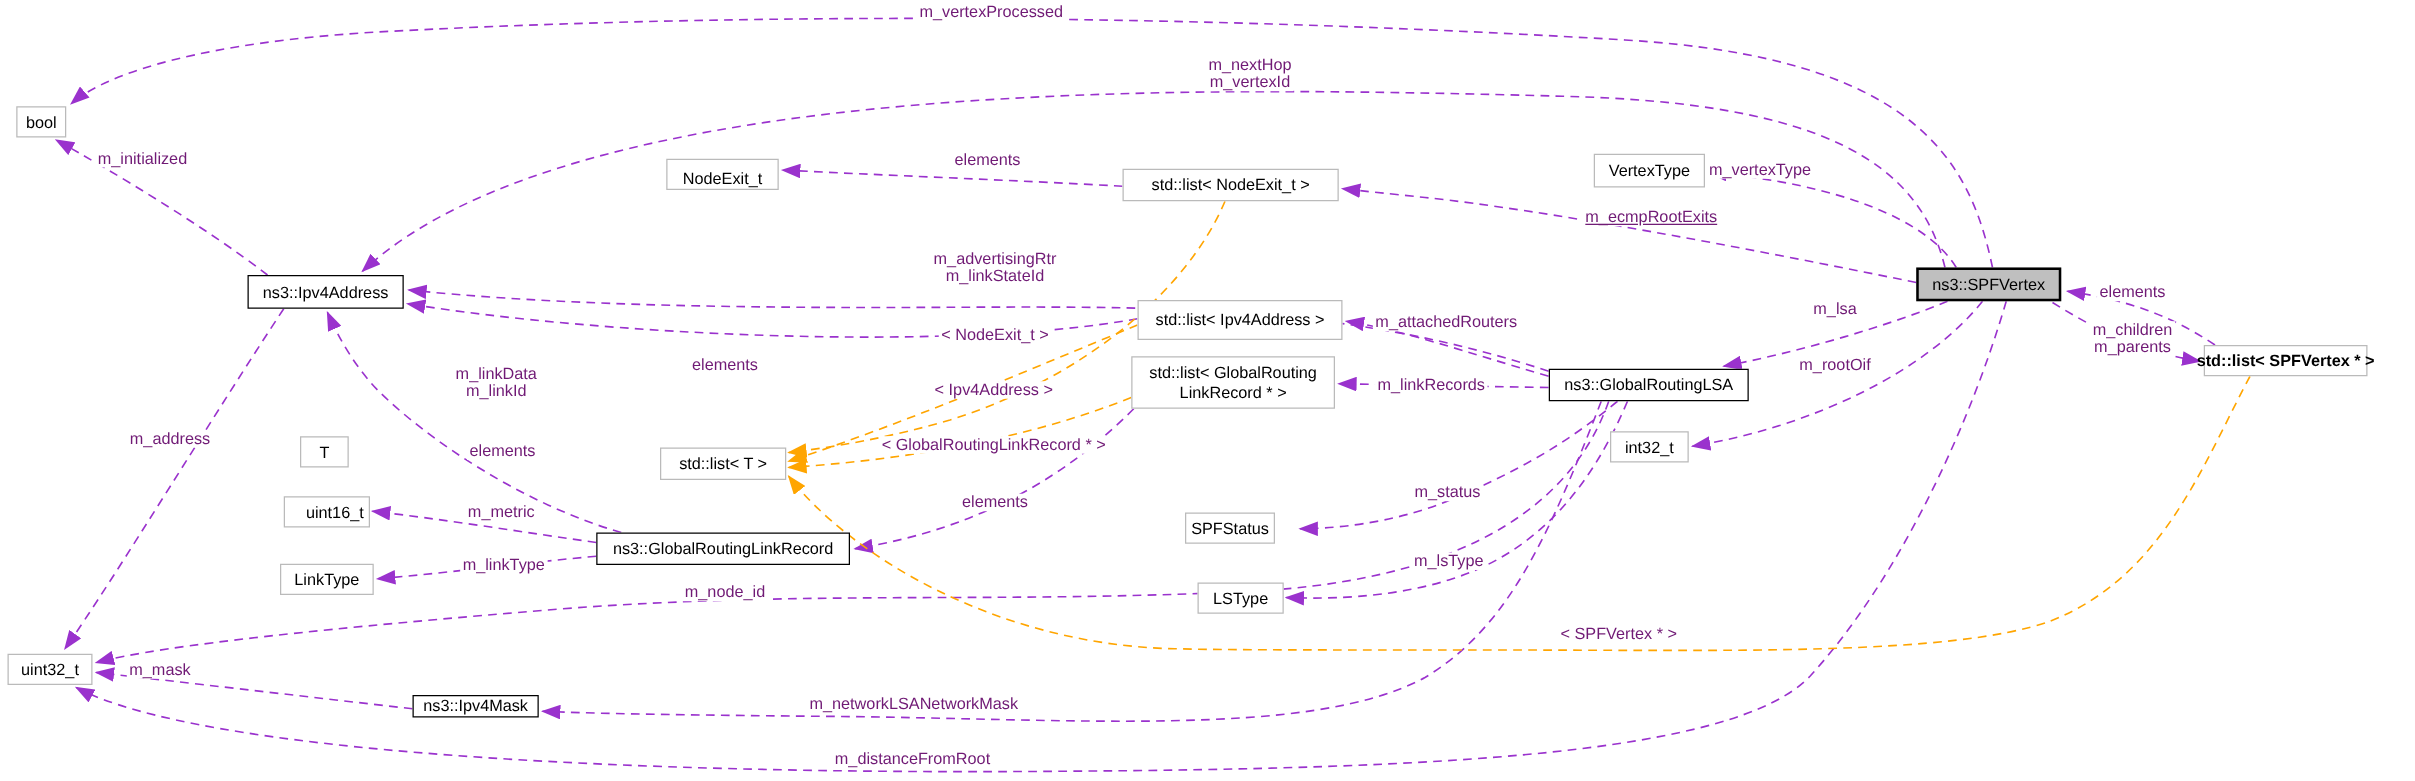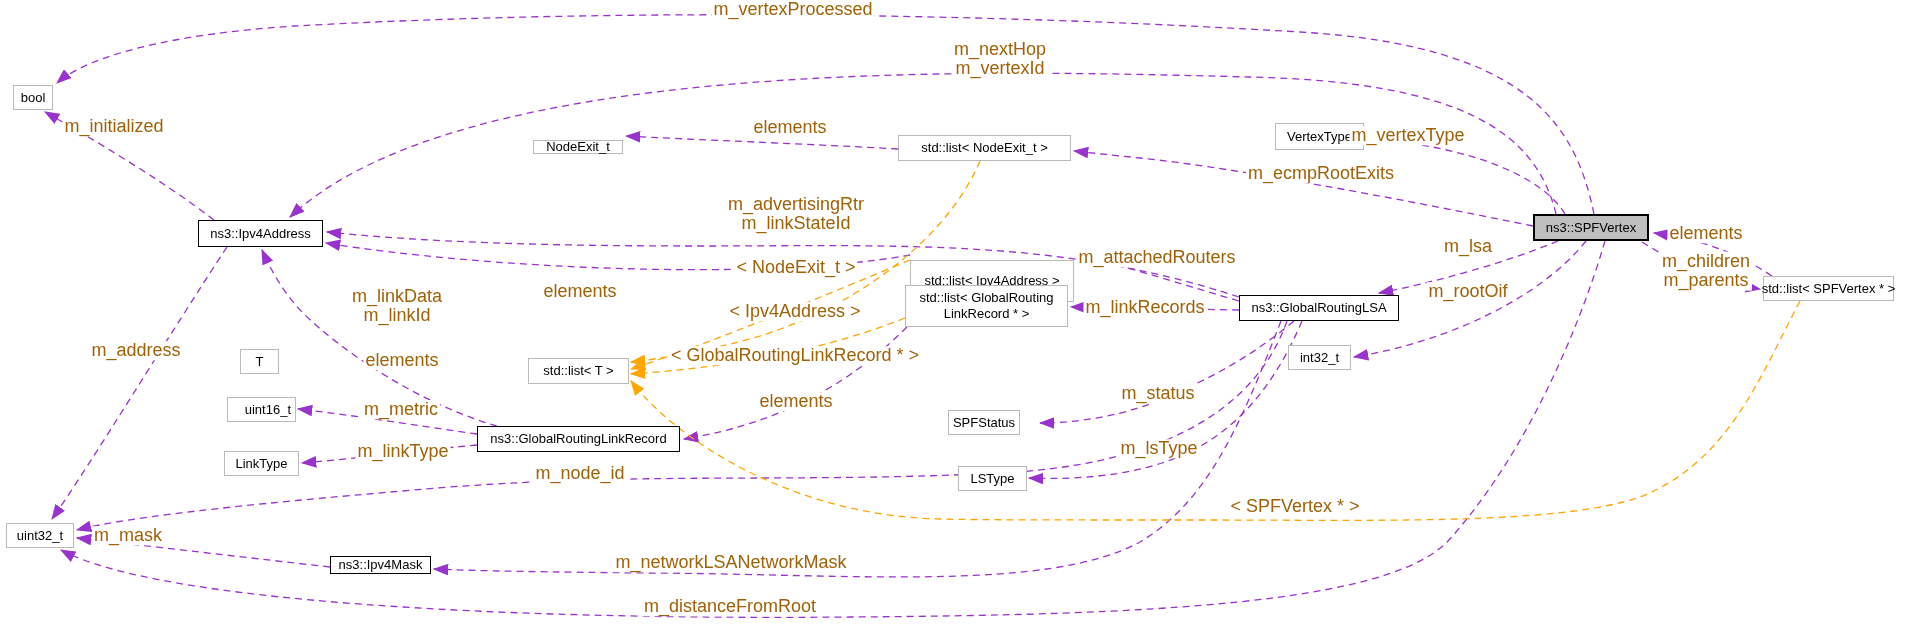--- a/index.html
+++ b/index.html
@@ -17,21 +17,21 @@
     position:absolute; box-sizing:border-box;
     display:flex; flex-direction:column; align-items:center; justify-content:center;
     background:#ffffff; border:1px solid #bababa;
     color:#000; font-size:13px; line-height:1.22; text-align:center;
     white-space:nowrap; padding:0 4px;
   }
   .node.class { border:1.5px solid #000000; }
   .node.main  { background:#bfbfbf; border:2px solid #000000; }
   .edge-label {
     position:absolute; transform:translate(-50%,-50%);
-    color:#a16207; font-size:18px; line-height:1.08;
+    color:#701a75; font-size:13px; line-height:1.08;
     white-space:nowrap; text-align:center;
     background:#ffffff; padding:0 2px;
   }
 </style>
 </head>
 <body>
 
 <div class="canvas">
   <svg width="1932" height="625" viewBox="0 0 1932 625">
     <defs>
@@ -74,33 +74,33 @@
         <path d="M1800,301 C1762,372 1730,462 1640,497 C1560,525 1380,520 1200,520 C1050,520 980,520 940,519 C795,516 678,442 631,381" class="template" marker-end="url(#arrow-template)"></path>
       </g>
   </svg>
   <div id="node-layer">
       <div class="node plain" style="left: 13px; top: 85px; width: 40px; height: 25px; align-items: center;">
         <div>bool</div>
       </div>
       <div class="node class" style="left: 198px; top: 220px; width: 125px; height: 27px;">
         <div>ns3::Ipv4Address</div>
       </div>
-      <div class="node plain" style="left: 533px; top: 140px; width: 90px; height: 14px;">
+      <div class="node plain" style="left: 533px; top: 127px; width: 90px; height: 25px; justify-content: flex-end;">
         <div>NodeExit_t</div>
       </div>
       <div class="node plain" style="left: 898px; top: 135px; width: 173px; height: 26px;">
         <div>std::list&lt; NodeExit_t &gt;</div>
       </div>
       <div class="node plain" style="left: 1275px; top: 123px; width: 89px; height: 27px;">
         <div>VertexType</div>
       </div>
       <div class="node main" style="left: 1533px; top: 214px; width: 116px; height: 27px;">
         <div>ns3::SPFVertex</div>
       </div>
-      <div class="node plain" style="left: 910px; top: 240px; width: 164px; height: 42px; margin-top: 20px;">
+      <div class="node plain" style="left: 910px; top: 240px; width: 164px; height: 32px;">
         <div>std::list&lt; Ipv4Address &gt;</div>
       </div>
       <div class="node plain" style="left: 905px; top: 285px; width: 163px; height: 42px;">
         <div>std::list&lt; GlobalRouting</div>
         <div>LinkRecord * &gt;</div>
       </div>
       <div class="node class" style="left: 1239px; top: 295px; width: 160px; height: 26px;">
         <div>ns3::GlobalRoutingLSA</div>
       </div>
       <div class="node plain" style="left: 1288px; top: 345px; width: 63px; height: 25px;">
@@ -126,42 +126,42 @@
       </div>
       <div class="node plain" style="left: 958px; top: 466px; width: 69px; height: 25px;">
         <div>LSType</div>
       </div>
       <div class="node plain" style="left: 6px; top: 523px; width: 68px; height: 25px;">
         <div>uint32_t</div>
       </div>
       <div class="node class" style="left: 330px; top: 556px; width: 101px; height: 18px;">
         <div>ns3::Ipv4Mask</div>
       </div>
-      <div class="node plain" style="left: 1763px; top: 276px; width: 131px; height: 25px;">
+      <div class="node plain" style="left: 1763px; top: 276px; width: 131px; height: 25px; font-weight: bold;">
         <div>std::list&lt; SPFVertex * &gt;</div>
       </div>
     </div>
   <div id="label-layer">
       <div class="edge-label" style="left: 793px; top: 10px;">
         <div>m_vertexProcessed</div>
       </div>
       <div class="edge-label" style="left: 1000px; top: 59px;">
         <div>m_nextHop</div>
         <div>m_vertexId</div>
       </div>
       <div class="edge-label" style="left: 114px; top: 127px;">
         <div>m_initialized</div>
       </div>
       <div class="edge-label" style="left: 790px; top: 128px;">
         <div>elements</div>
       </div>
       <div class="edge-label" style="left: 1408px; top: 136px;">
         <div>m_vertexType</div>
       </div>
-      <div class="edge-label" style="left: 1321px; top: 174px;">
+      <div class="edge-label" style="left: 1321px; top: 174px; text-decoration: underline;">
         <div>m_ecmpRootExits</div>
       </div>
       <div class="edge-label" style="left: 796px; top: 214px;">
         <div>m_advertisingRtr</div>
         <div>m_linkStateId</div>
       </div>
       <div class="edge-label" style="left: 1706px; top: 234px;">
         <div>elements</div>
       </div>
       <div class="edge-label" style="left: 1468px; top: 247px;">

